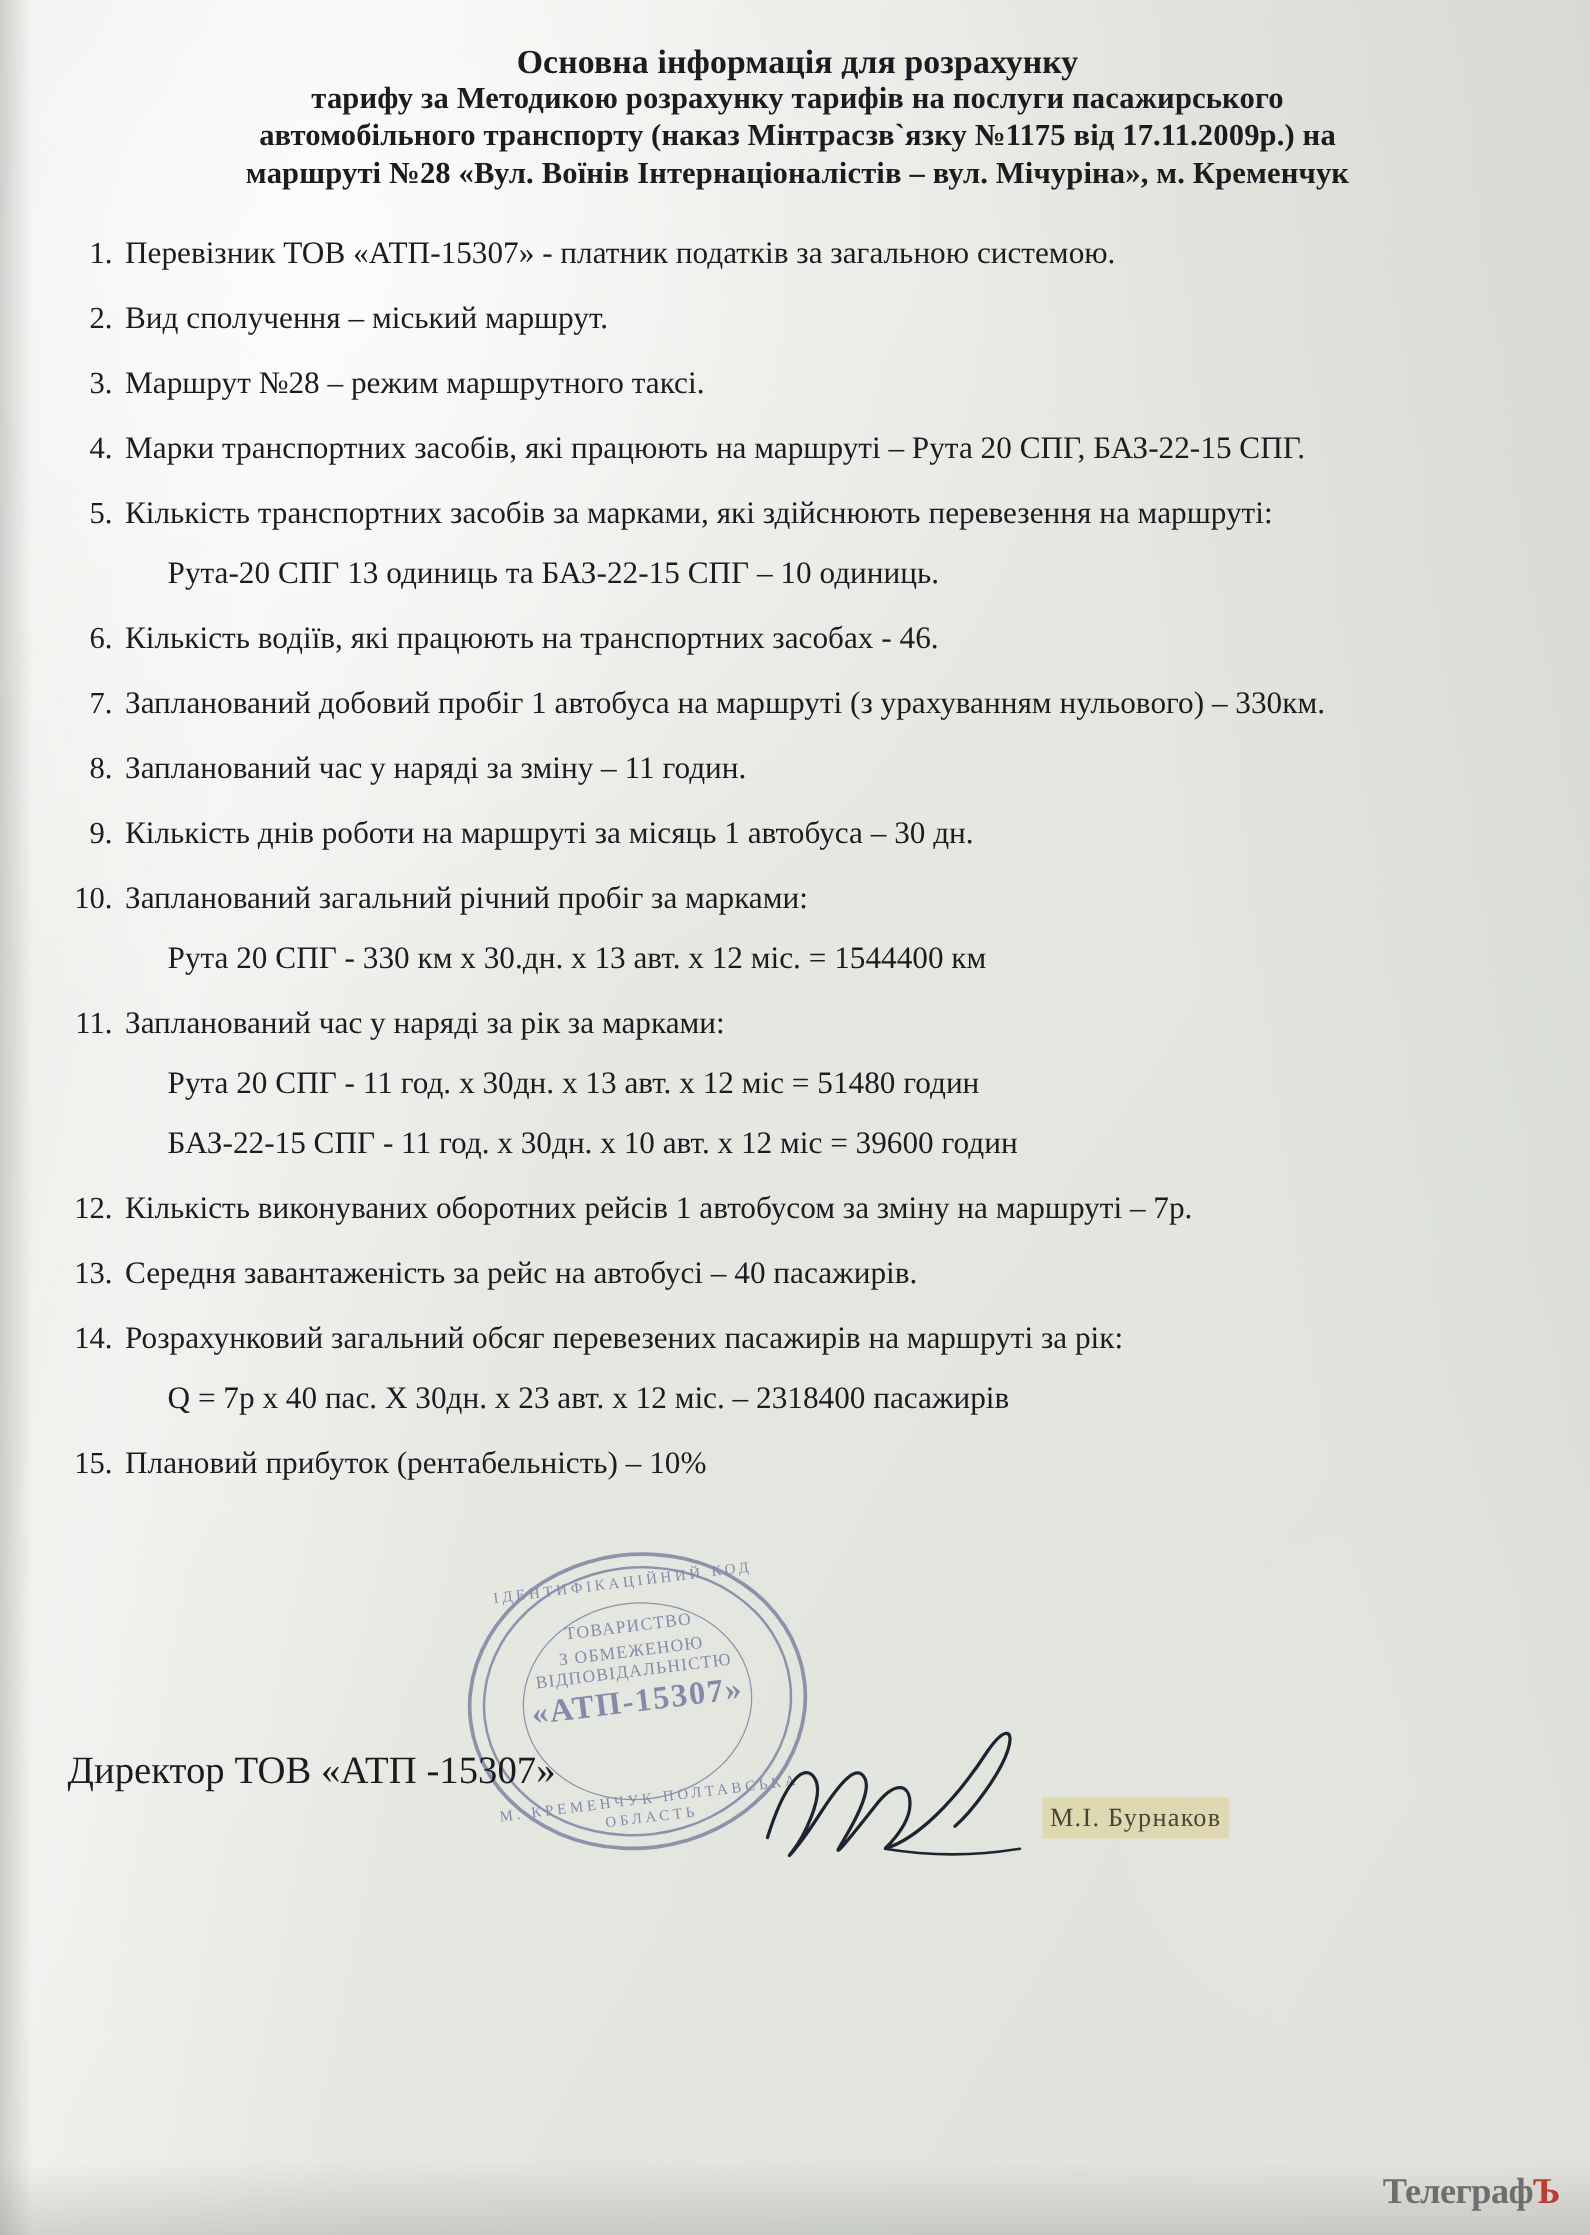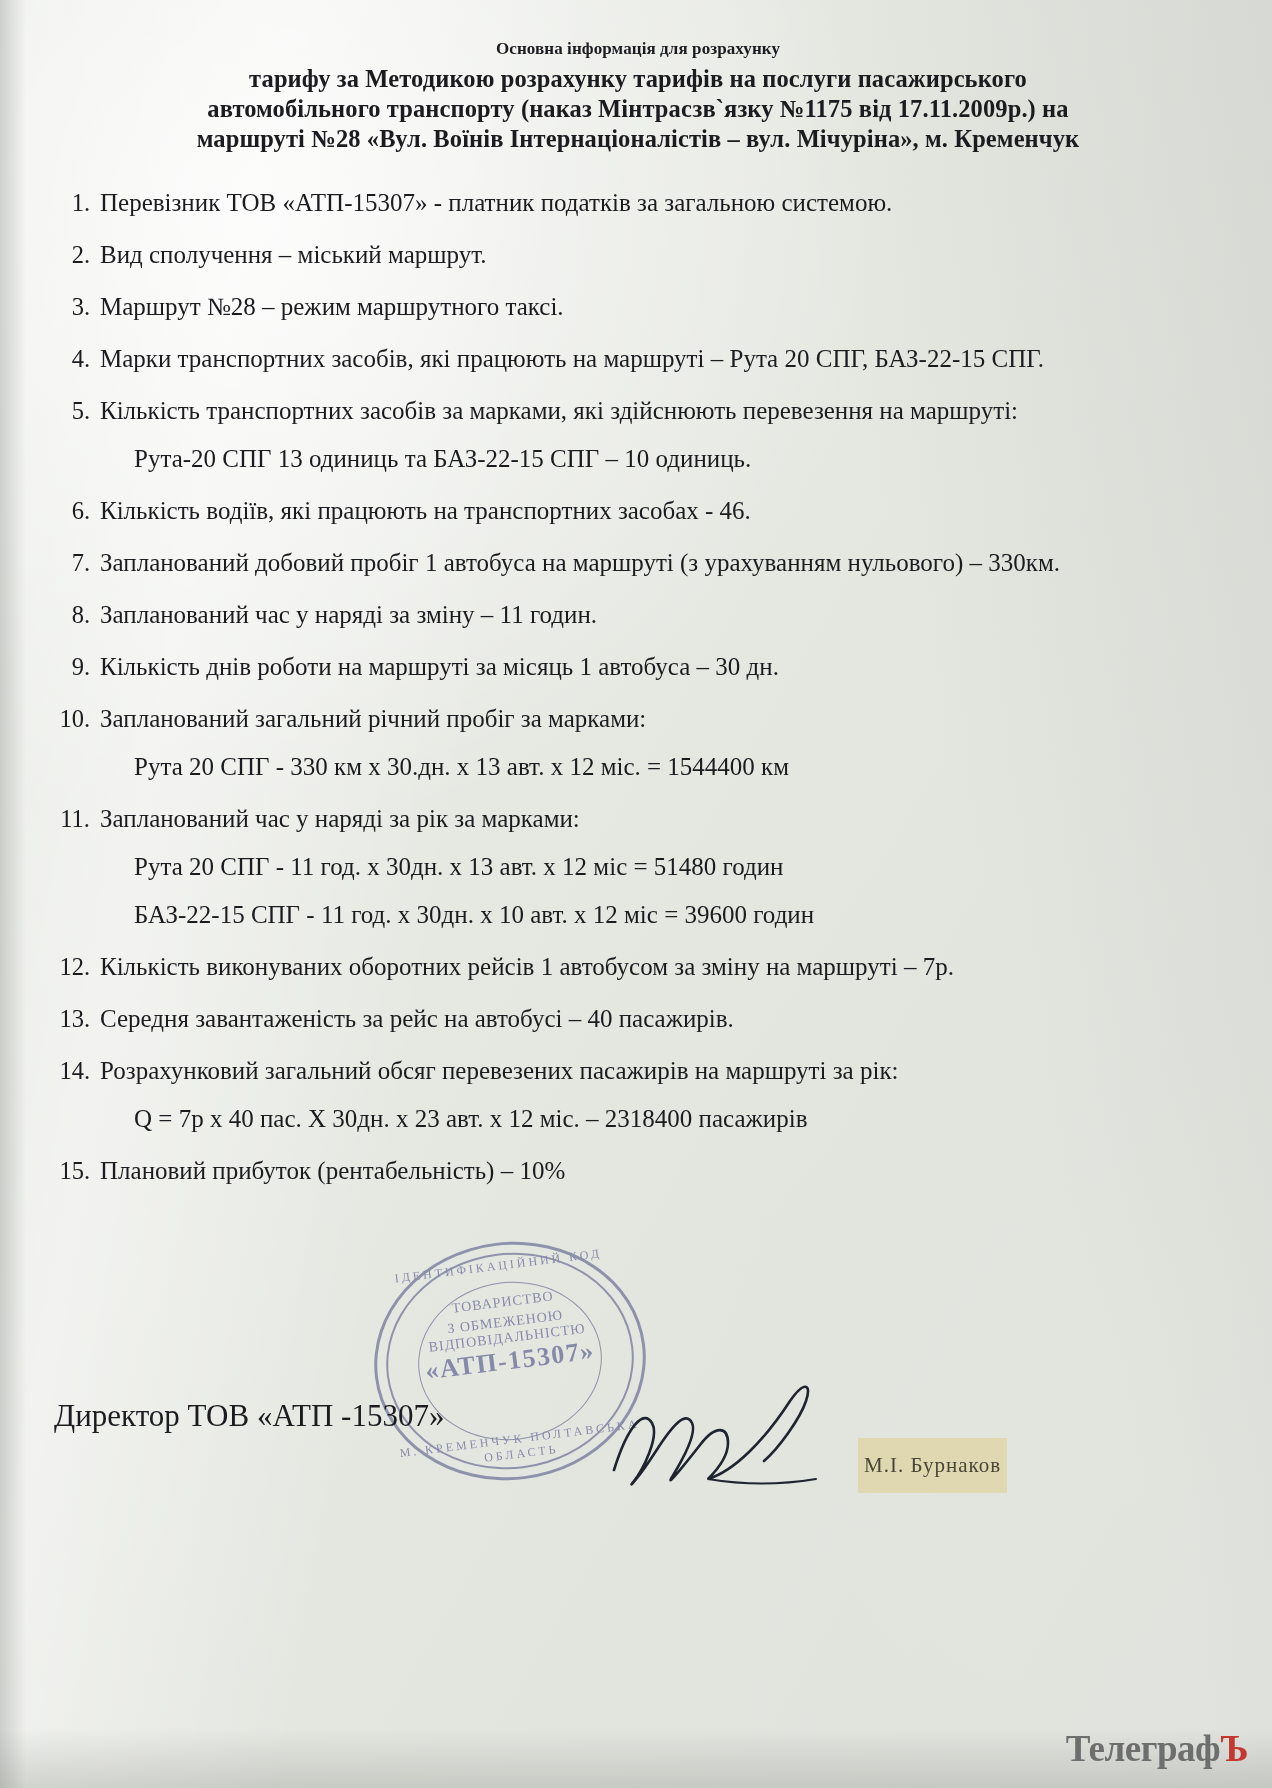--- a/index.html
+++ b/index.html
@@ -54,21 +54,21 @@
 
   
   .title {
     text-align: center;
     font-weight: bold;
     font-size: 24.5px;
     line-height: 30px;
     letter-spacing: 0.1px;
     margin: 8px 44px 0 44px;
   }
-  .title .line1 { font-size: 17px; }
+  .title .line1 { font-size: 27px; }
 
   
   ol.items {
     list-style: none;
     margin: 26px 0 0 0;
     padding: 0;
     font-size: 25px;
     line-height: 46px;
   }
   ol.items > li {
@@ -108,23 +108,22 @@
     font-size: 31px;
     white-space: nowrap;
   }
   .signature-name {
     position: absolute;
     left: 790px;
     top: 158px;
     font-size: 21px;
     color: #4a4636;
     background: rgba(221,206,140,0.55);
-    padding: 15px 6px;
+    padding: 4px 6px;
     letter-spacing: 1px;
-    margin-left: 24px;
   }
 
   
   .stamp {
     position: absolute;
     left: 330px;
     top: -38px;
     width: 272px;
     height: 238px;
     transform: rotate(-7deg);
@@ -182,21 +181,21 @@
     top: 95px;
     width: 260px;
     height: 150px;
   }
 
   
   .watermark {
     position: absolute;
     right: 24px;
     bottom: 18px;
-    font-size: 37px;
+    font-size: 29px;
     font-weight: bold;
     letter-spacing: -0.5px;
     color: #6e6e6e;
   }
   .watermark .accent { color: #c3392f; }
 </style>
 </head>
 <body>
 
 <div class="sheet"></div>

